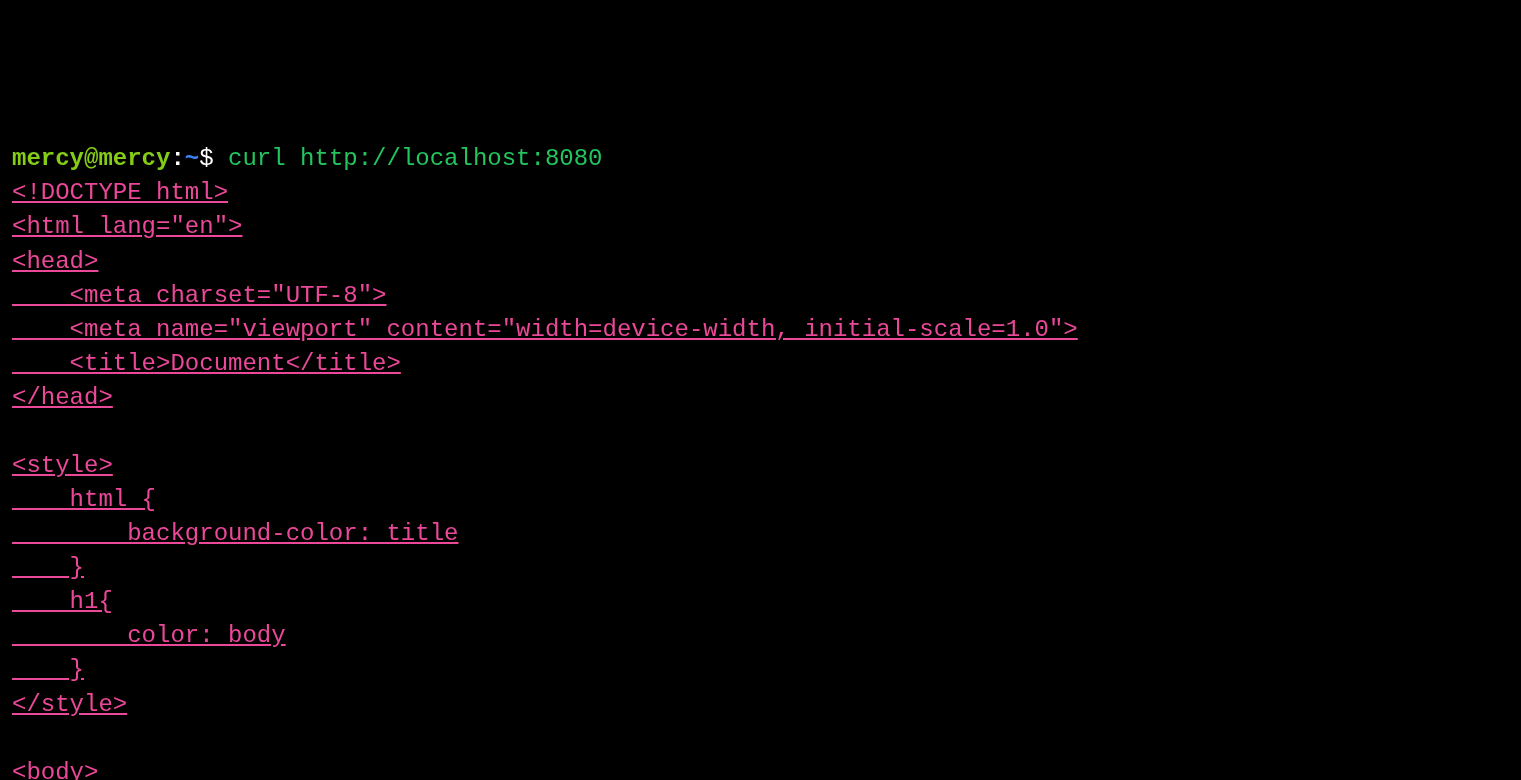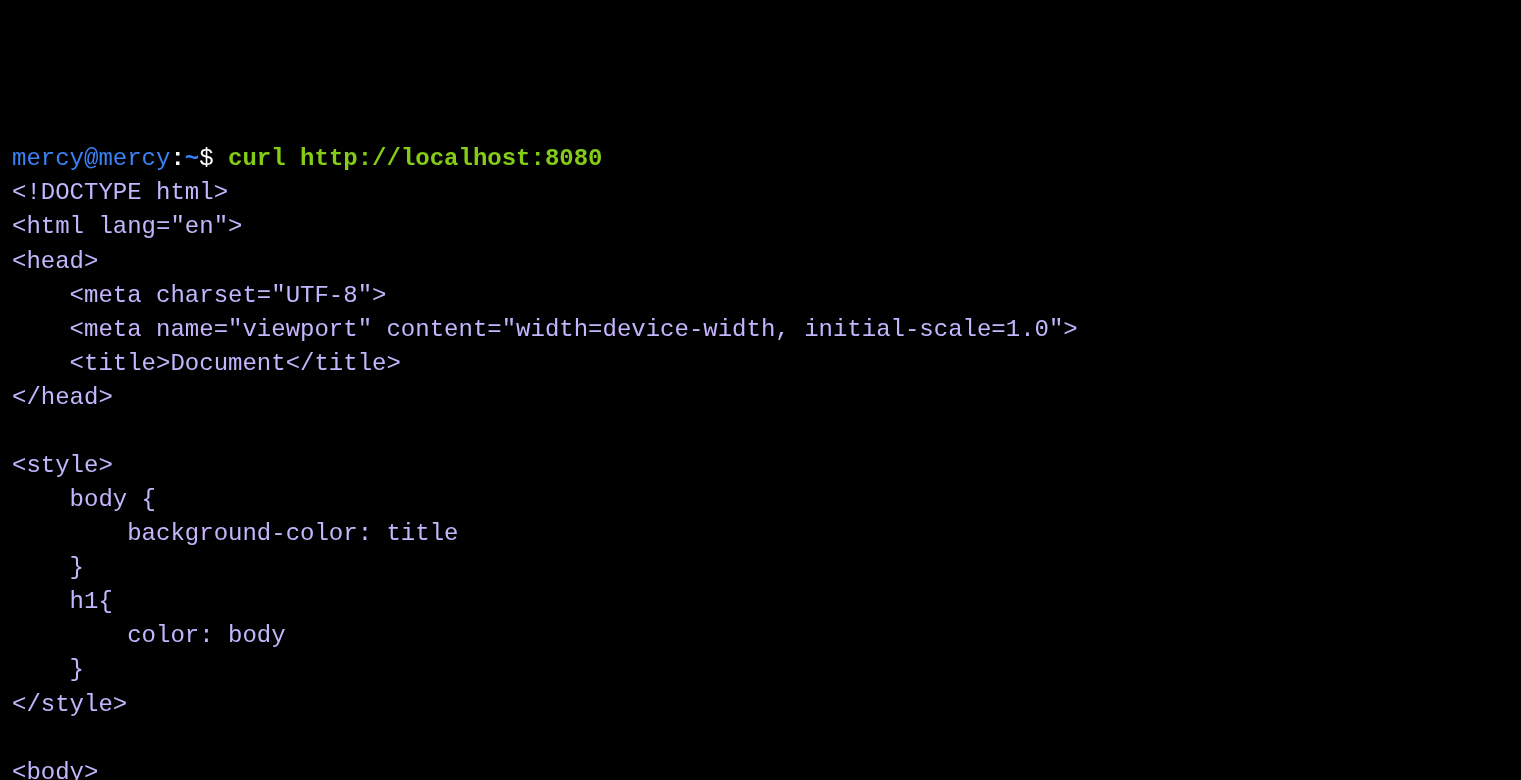--- a/index.html
+++ b/index.html
@@ -6,58 +6,58 @@
       background-color: #000000;
       color: #ffffff;
       font-family: "Consolas", "Courier New", monospace;
       font-size: 24px;
       line-height: 1.42;
       margin: 0;
       padding: 6px 12px;
       white-space: pre;
     }
     .prompt-user {
-      color: #3b82f6;
-      font-weight: normal;
+      color: #84cc16;
+      font-weight: bold;
     }
     .prompt-tilde {
       color: #3b82f6;
       font-weight: bold;
     }
     .prompt-colon {
       color: #ffffff;
       font-weight: bold;
     }
     .prompt-dollar {
       color: #ffffff;
     }
     .cmd {
-      color: #84cc16;
-      font-weight: bold;
+      color: #22c55e;
     }
     .out {
-      color: #c4b5fd;
+      color: #ec4899;
+      text-decoration: underline;
     }
   </style>
 </head>
 <body>
 
 
 
 <div><span><span class="prompt-user">mercy@mercy</span><span class="prompt-colon">:</span><span class="prompt-tilde">~</span><span class="prompt-dollar">$</span> <span class="cmd">curl http://localhost:8080</span></span>
 <span class="out">&lt;!DOCTYPE html&gt;</span>
 <span class="out">&lt;html lang="en"&gt;</span>
 <span class="out">&lt;head&gt;</span>
 <span class="out">    &lt;meta charset="UTF-8"&gt;</span>
 <span class="out">    &lt;meta name="viewport" content="width=device-width, initial-scale=1.0"&gt;</span>
 <span class="out">    &lt;title&gt;Document&lt;/title&gt;</span>
 <span class="out">&lt;/head&gt;</span>
 <span class="out"></span>
 <span class="out">&lt;style&gt;</span>
-<span class="out">    body {</span>
+<span class="out">    html {</span>
 <span class="out">        background-color: title</span>
 <span class="out">    }</span>
 <span class="out">    h1{</span>
 <span class="out">        color: body</span>
 <span class="out">    }</span>
 <span class="out">&lt;/style&gt;</span>
 <span class="out"></span>
 <span class="out">&lt;body&gt;</span>
 
 

